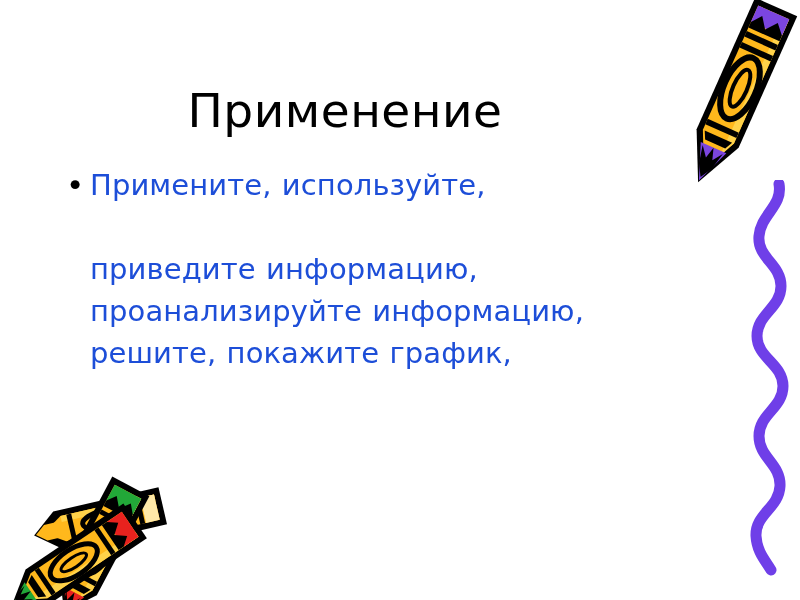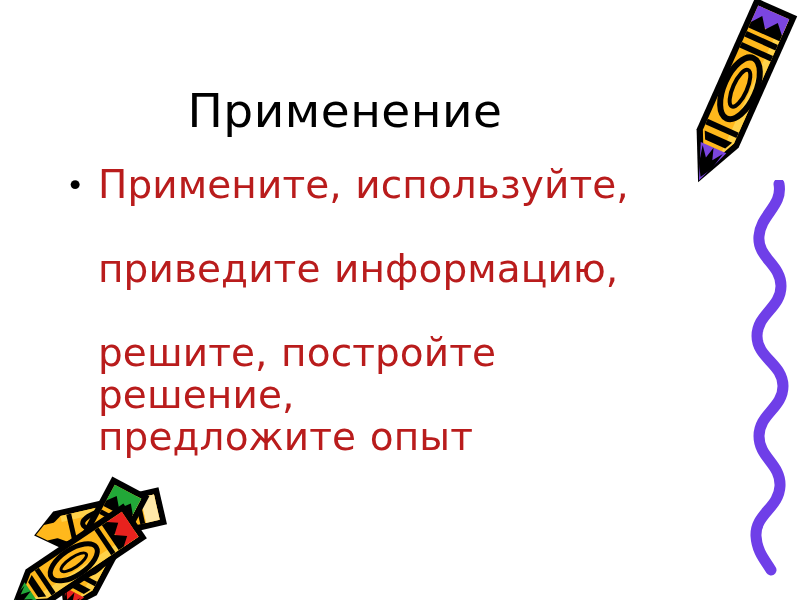--- a/index.html
+++ b/index.html
@@ -50,27 +50,26 @@
     font-size: 31px;
     line-height: 42px;
     color: #000000;
     text-align: left;
     padding-left: 6px;
     box-sizing: border-box;
   }
   .bullet-text {
     flex: 1 1 auto;
     font-family: "DejaVu Sans", "Liberation Sans", sans-serif;
-    font-size: 39px;
+    font-size: 29px;
     line-height: 42px;
-    color: #b91c1c;
+    color: #1d4ed8;
     font-weight: 400;
     letter-spacing: 0.1px;
     word-spacing: 1px;
-    margin-left: 8px;
   }
 
   
   .art {
     position: absolute;
     pointer-events: none;
   }
   #crayon-top-right {
     left: 655px;
     top: -8px;
@@ -97,23 +96,22 @@
 
   <div id="slide-title">Применение</div>
 
   <div id="body-block">
     <div class="bullet-row">
       <span class="bullet-dot">•</span>
       <span class="bullet-text">
         <span>Примените, используйте,</span><br>
         <br>
         <span>приведите информацию,</span><br>
-        <br>
-        <span>решите, постройте решение,</span><br>
-        <span>предложите опыт</span>
+        <span>проанализируйте информацию,</span><br>
+        <span>решите, покажите график,</span><br>
       </span>
     </div>
   </div>
 
   <svg class="art" id="crayon-top-right" viewBox="0 0 160 210" xmlns="http://www.w3.org/2000/svg">
     <g transform="rotate(24 80 105)">
 
       <path d="M58 6 L104 6 L104 150 L81 198 L58 150 Z" fill="#000000"></path>
 
       <path d="M64 12 L98 12 L98 148 L81 184 L64 148 Z" fill="#FFB81C"></path>

